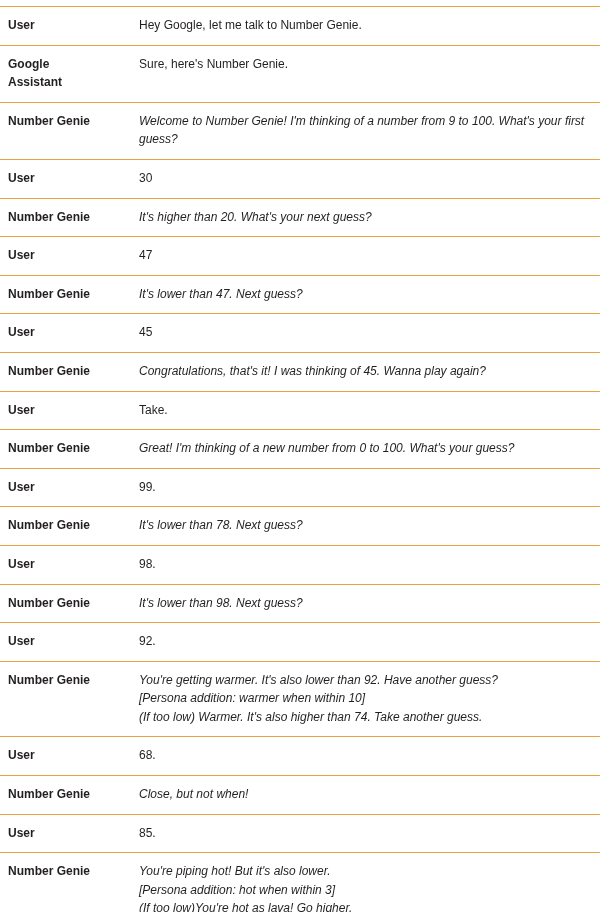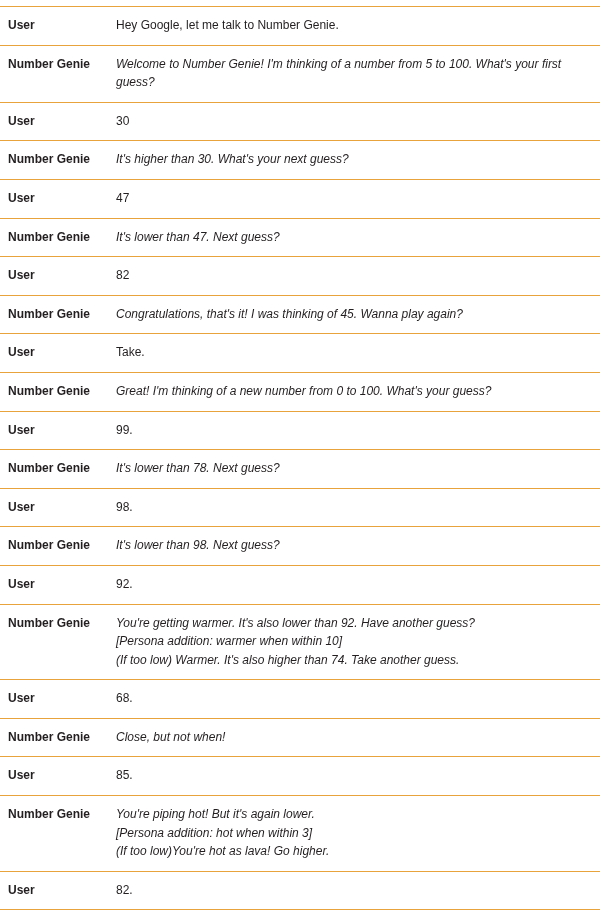--- a/index.html
+++ b/index.html
@@ -39,72 +39,79 @@
   td.utterance-cell {
     padding-left: 6px;
     padding-right: 14px;
     color: #231f20;
   }
   .italic {
     font-style: italic;
   }
   .line {
     display: block;
+    margin-left: 23px;
   }
   .top-pad {
     height: 6px;
   }
 </style>
 </head>
 <body>
 
 <div class="top-pad"></div>
 
 <table id="dialog-table">
   <tbody>
       <tr class="turn-row">
         <td class="speaker-cell">User</td>
         <td class="utterance-cell">
           <span class="line">Hey Google, let me talk to Number Genie.</span>
         </td>
       </tr>
       <tr class="turn-row">
-        <td class="speaker-cell">Number Genie</td>
-        <td class="utterance-cell italic">
-          <span class="line">Welcome to Number Genie! I'm thinking of a number from 5 to 100. What's your first guess?</span>
+        <td class="speaker-cell">Google Assistant</td>
+        <td class="utterance-cell">
+          <span class="line">Sure, here's Number Genie.</span>
+        </td>
+      </tr>
+      <tr class="turn-row">
+        <td class="speaker-cell">Number Genie</td>
+        <td class="utterance-cell italic">
+          <span class="line">Welcome to Number Genie! I'm thinking of a number from 9 to 100. What's your first guess?</span>
         </td>
       </tr>
       <tr class="turn-row">
         <td class="speaker-cell">User</td>
         <td class="utterance-cell">
           <span class="line">30</span>
         </td>
       </tr>
       <tr class="turn-row">
         <td class="speaker-cell">Number Genie</td>
         <td class="utterance-cell italic">
-          <span class="line">It's higher than 30. What's your next guess?</span>
+          <span class="line">It's higher than 20. What's your next guess?</span>
         </td>
       </tr>
       <tr class="turn-row">
         <td class="speaker-cell">User</td>
         <td class="utterance-cell">
           <span class="line">47</span>
         </td>
       </tr>
       <tr class="turn-row">
         <td class="speaker-cell">Number Genie</td>
         <td class="utterance-cell italic">
           <span class="line">It's lower than 47. Next guess?</span>
         </td>
       </tr>
       <tr class="turn-row">
         <td class="speaker-cell">User</td>
         <td class="utterance-cell">
-          <span class="line">82</span>
+          <span class="line">45</span>
         </td>
       </tr>
       <tr class="turn-row">
         <td class="speaker-cell">Number Genie</td>
         <td class="utterance-cell italic">
           <span class="line">Congratulations, that's it! I was thinking of 45. Wanna play again?</span>
         </td>
       </tr>
       <tr class="turn-row">
         <td class="speaker-cell">User</td>
@@ -170,21 +177,21 @@
       </tr>
       <tr class="turn-row">
         <td class="speaker-cell">User</td>
         <td class="utterance-cell">
           <span class="line">85.</span>
         </td>
       </tr>
       <tr class="turn-row">
         <td class="speaker-cell">Number Genie</td>
         <td class="utterance-cell italic">
-          <span class="line">You're piping hot! But it's again lower.</span>
+          <span class="line">You're piping hot! But it's also lower.</span>
           <span class="line">[Persona addition: hot when within 3]</span>
           <span class="line">(If too low)You're hot as lava! Go higher.</span>
         </td>
       </tr>
       <tr class="turn-row">
         <td class="speaker-cell">User</td>
         <td class="utterance-cell">
           <span class="line">82.</span>
         </td>
       </tr>

